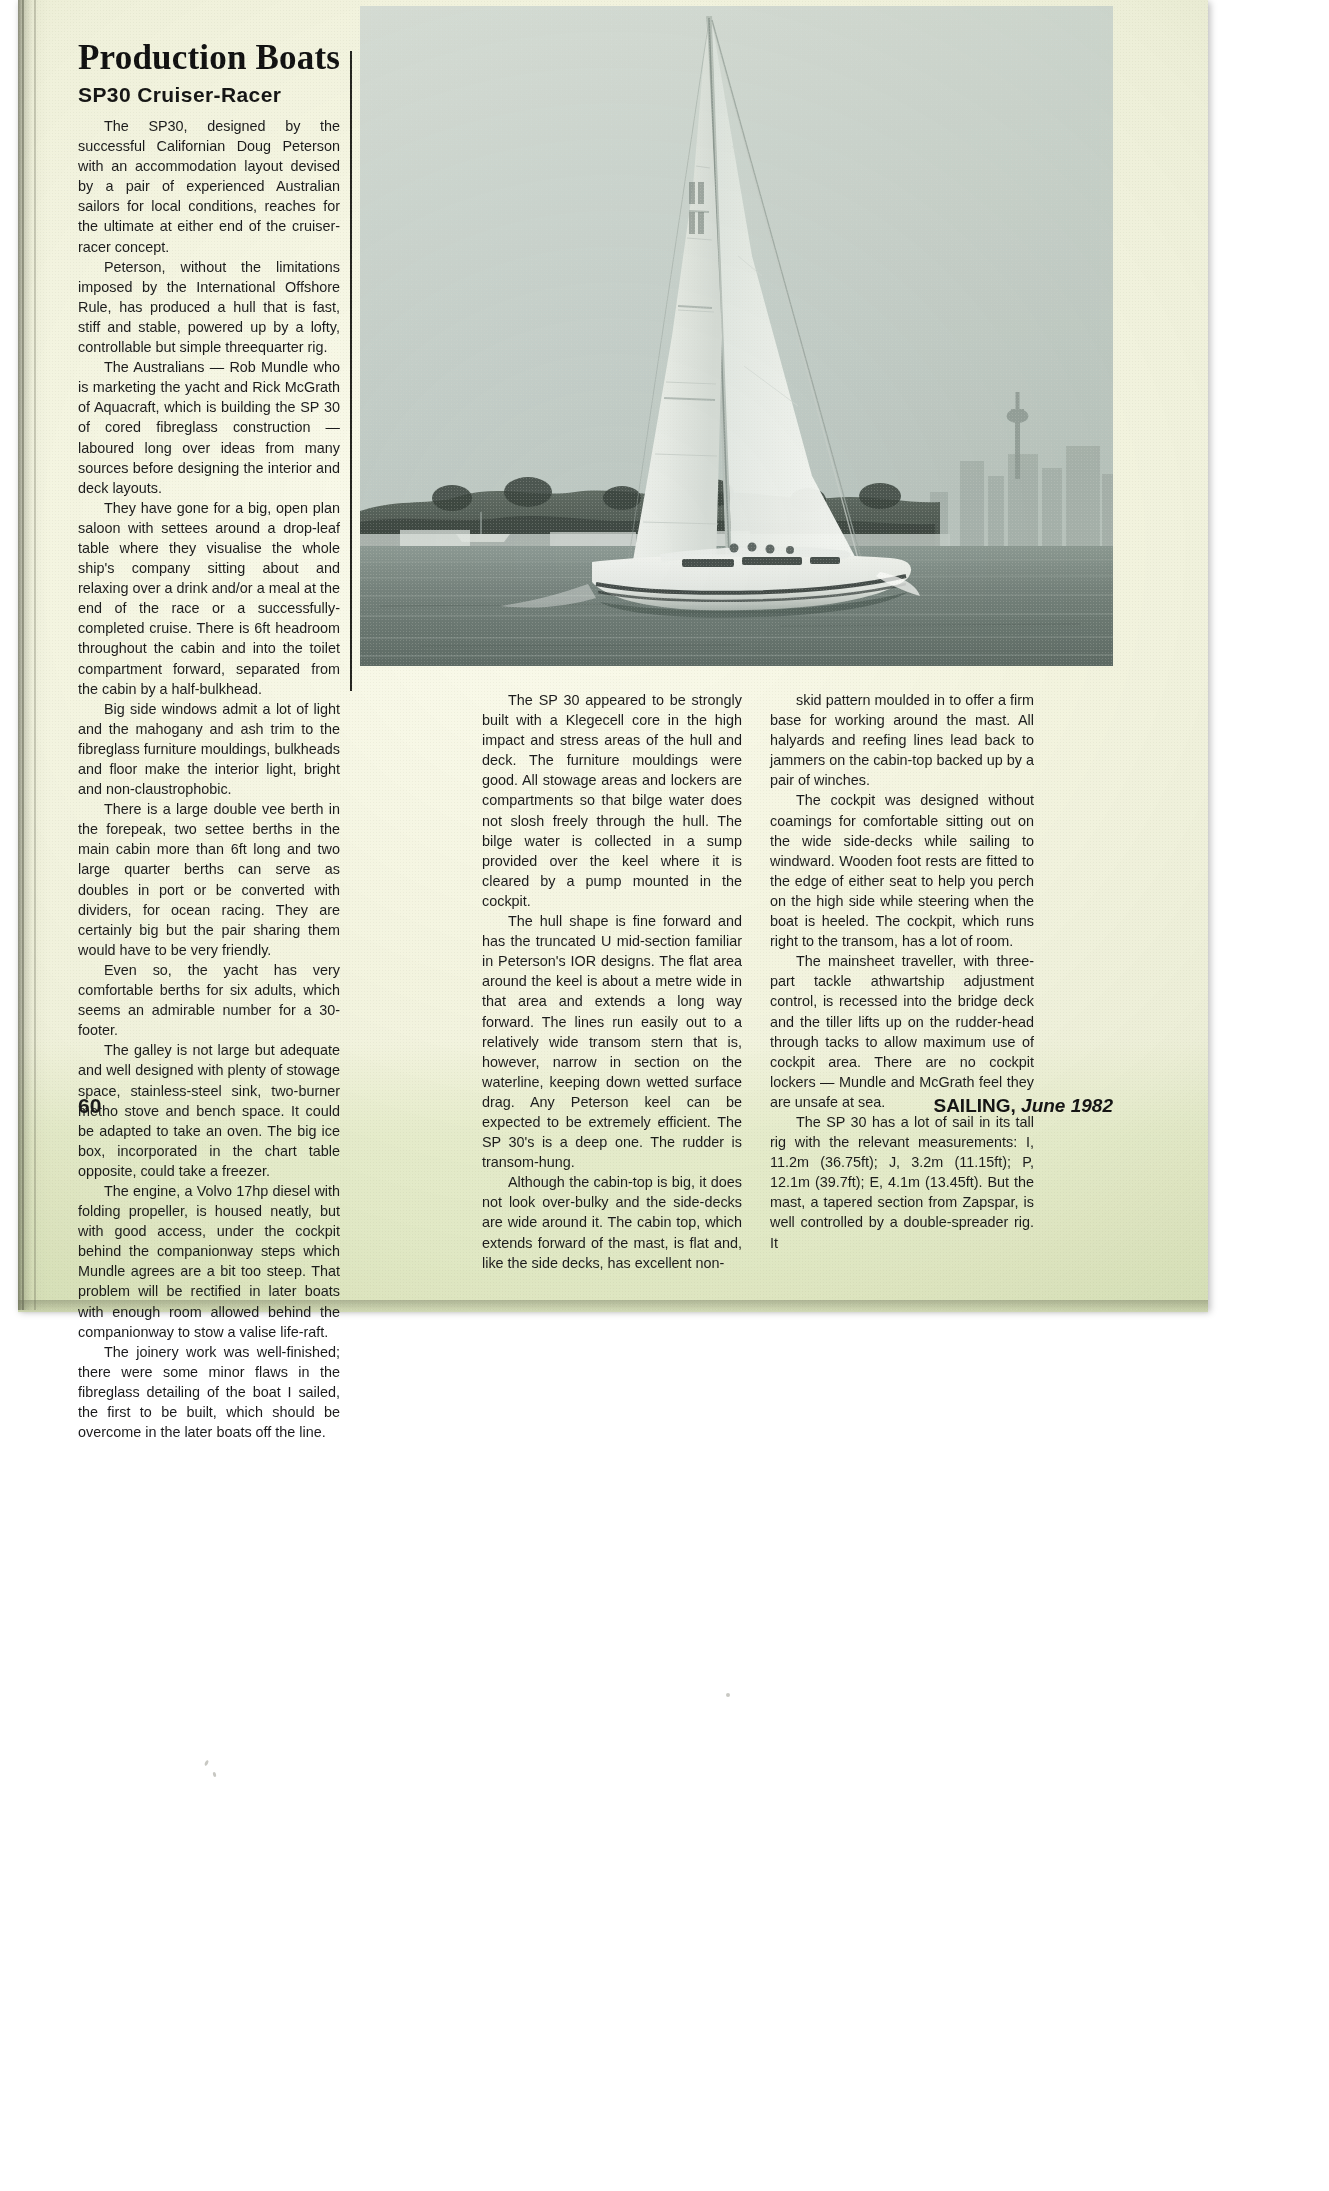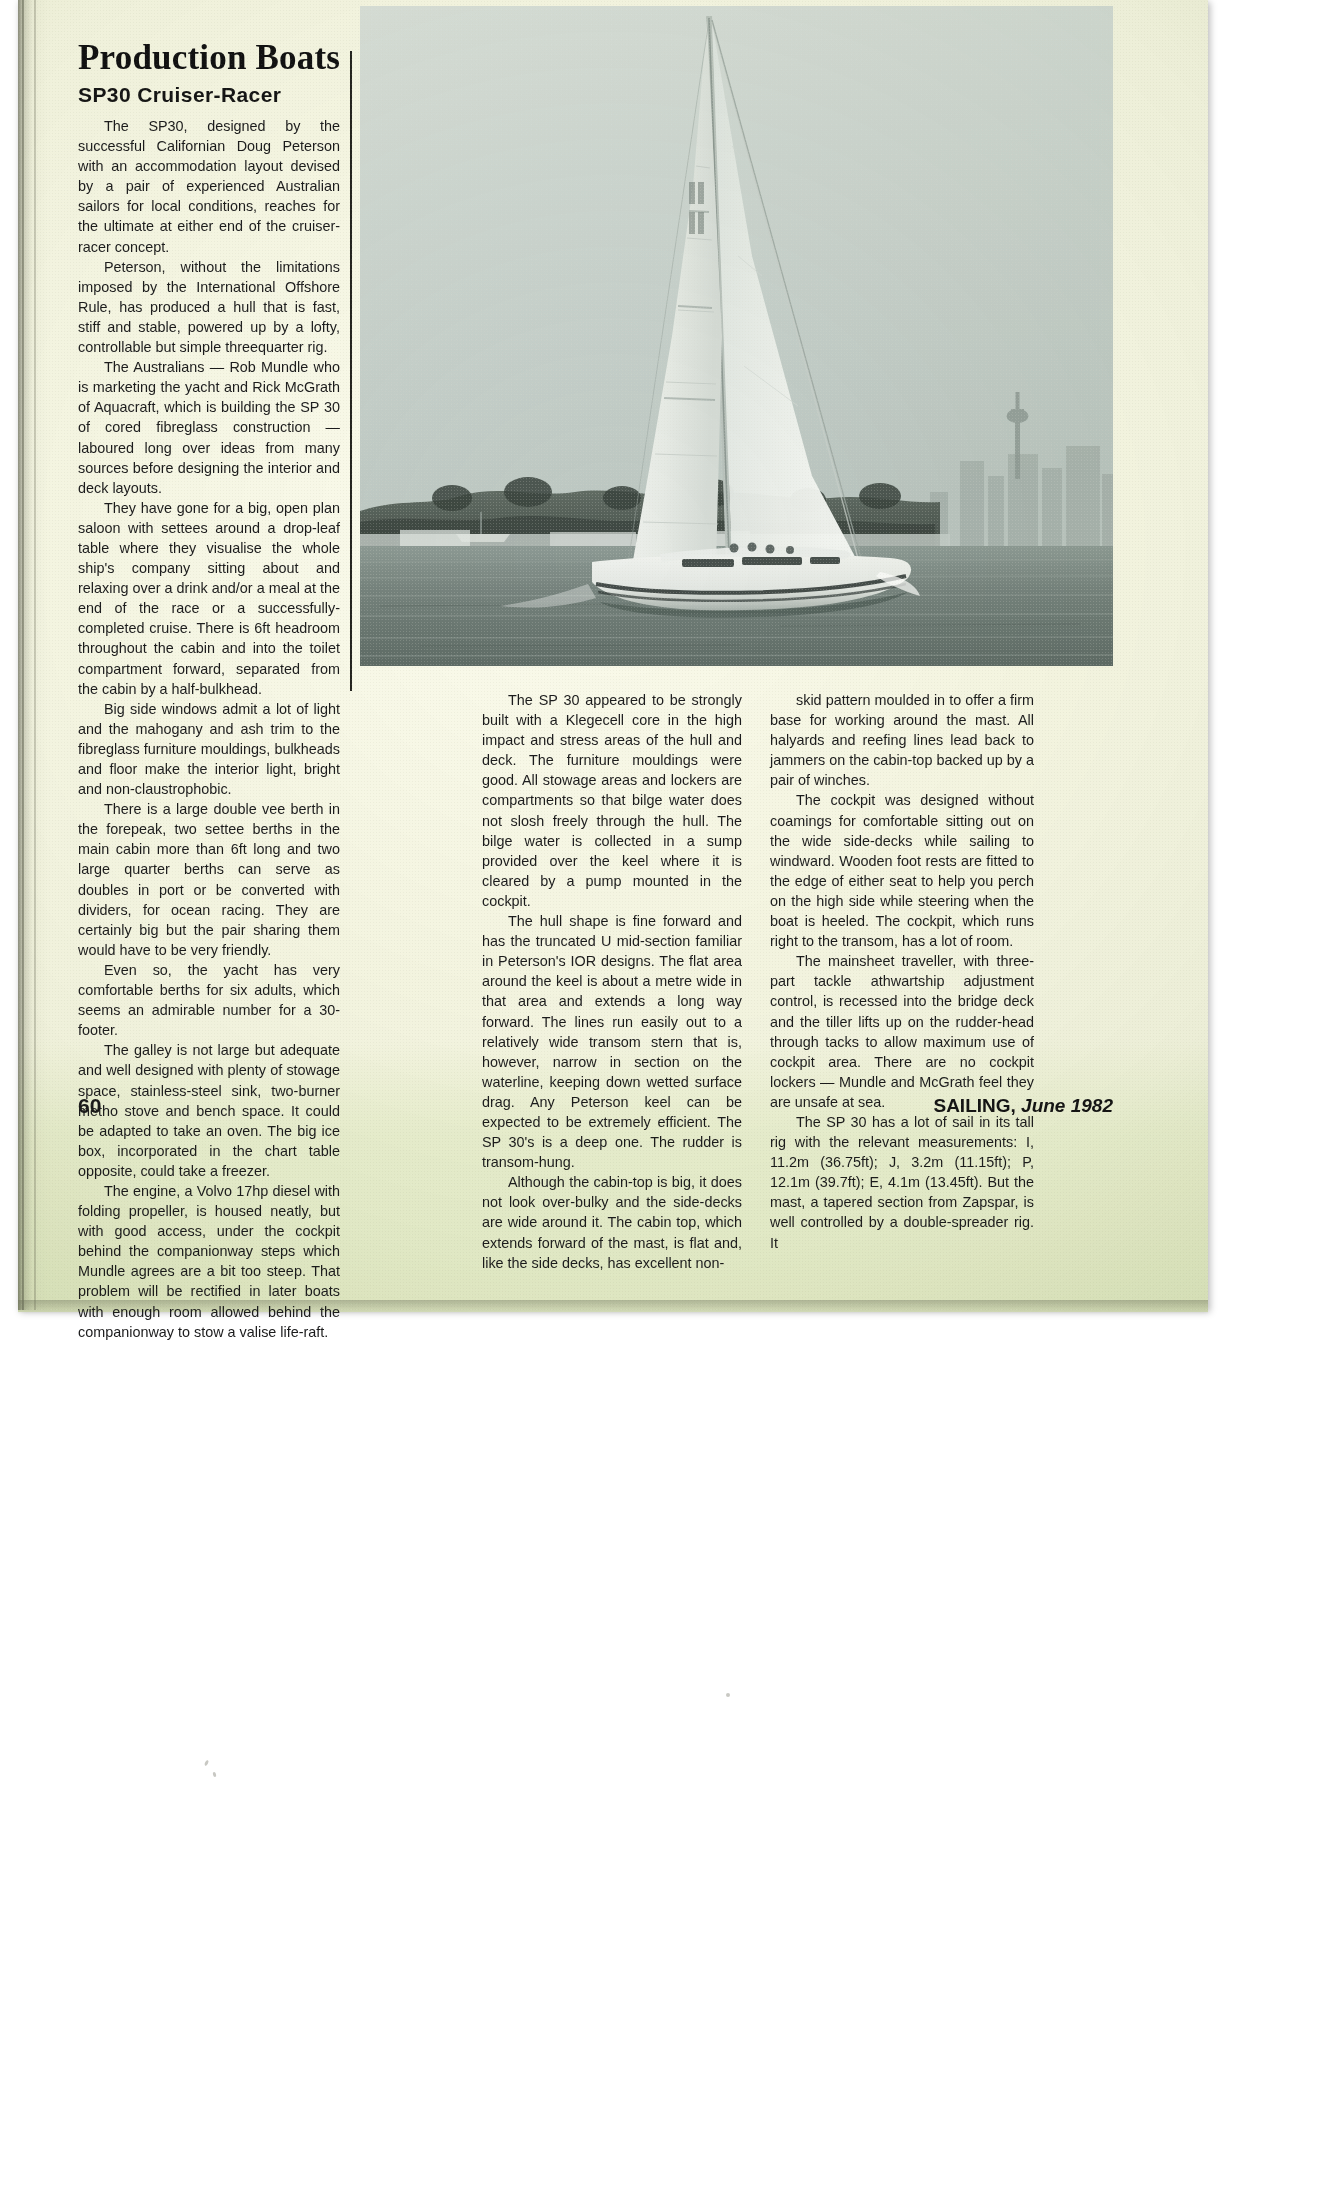--- a/index.html
+++ b/index.html
@@ -441,20 +441,21 @@
     <div class="col" id="col-1">
       <p class="first">The SP30, designed by the successful Californian Doug Peterson with an accommodation layout devised by a pair of experienced Australian sailors for local conditions, reaches for the ultimate at either end of the cruiser-racer concept.</p>
       <p>Peterson, without the limitations imposed by the International Offshore Rule, has produced a hull that is fast, stiff and stable, powered up by a lofty, controllable but simple threequarter rig.</p>
       <p>The Australians — Rob Mundle who is marketing the yacht and Rick McGrath of Aquacraft, which is building the SP 30 of cored fibreglass construction — laboured long over ideas from many sources before designing the interior and deck layouts.</p>
       <p>They have gone for a big, open plan saloon with settees around a drop-leaf table where they visualise the whole ship's company sitting about and relaxing over a drink and/or a meal at the end of the race or a successfully-completed cruise. There is 6ft headroom throughout the cabin and into the toilet compartment forward, separated from the cabin by a half-bulkhead.</p>
       <p>Big side windows admit a lot of light and the mahogany and ash trim to the fibreglass furniture mouldings, bulkheads and floor make the interior light, bright and non-claustrophobic.</p>
       <p>There is a large double vee berth in the forepeak, two settee berths in the main cabin more than 6ft long and two large quarter berths can serve as doubles in port or be converted with dividers, for ocean racing. They are certainly big but the pair sharing them would have to be very friendly.</p>
       <p>Even so, the yacht has very comfortable berths for six adults, which seems an admirable number for a 30-footer.</p>
       <p>The galley is not large but adequate and well designed with plenty of stowage space, stainless-steel sink, two-burner metho stove and bench space. It could be adapted to take an oven. The big ice box, incorporated in the chart table opposite, could take a freezer.</p>
       <p>The engine, a Volvo 17hp diesel with folding propeller, is housed neatly, but with good access, under the cockpit behind the companionway steps which Mundle agrees are a bit too steep. That problem will be rectified in later boats with enough room allowed behind the companionway to stow a valise life-raft.</p>
+      <p>The joinery work was well-finished; there were some minor flaws in the fibreglass detailing of the boat I sailed, the first to be built, which should be overcome in the later boats off the line.</p>
     </div>
 
     <div class="col" id="col-2">
       <p class="first">The SP 30 appeared to be strongly built with a Klegecell core in the high impact and stress areas of the hull and deck. The furniture mouldings were good. All stowage areas and lockers are compartments so that bilge water does not slosh freely through the hull. The bilge water is collected in a sump provided over the keel where it is cleared by a pump mounted in the cockpit.</p>
       <p>The hull shape is fine forward and has the truncated U mid-section familiar in Peterson's IOR designs. The flat area around the keel is about a metre wide in that area and extends a long way forward. The lines run easily out to a relatively wide transom stern that is, however, narrow in section on the waterline, keeping down wetted surface drag. Any Peterson keel can be expected to be extremely efficient. The SP 30's is a deep one. The rudder is transom-hung.</p>
       <p>Although the cabin-top is big, it does not look over-bulky and the side-decks are wide around it. The cabin top, which extends forward of the mast, is flat and, like the side decks, has excellent non-</p>
     </div>
 
     <div class="col" id="col-3">
       <p class="first">skid pattern moulded in to offer a firm base for working around the mast. All halyards and reefing lines lead back to jammers on the cabin-top backed up by a pair of winches.</p>

